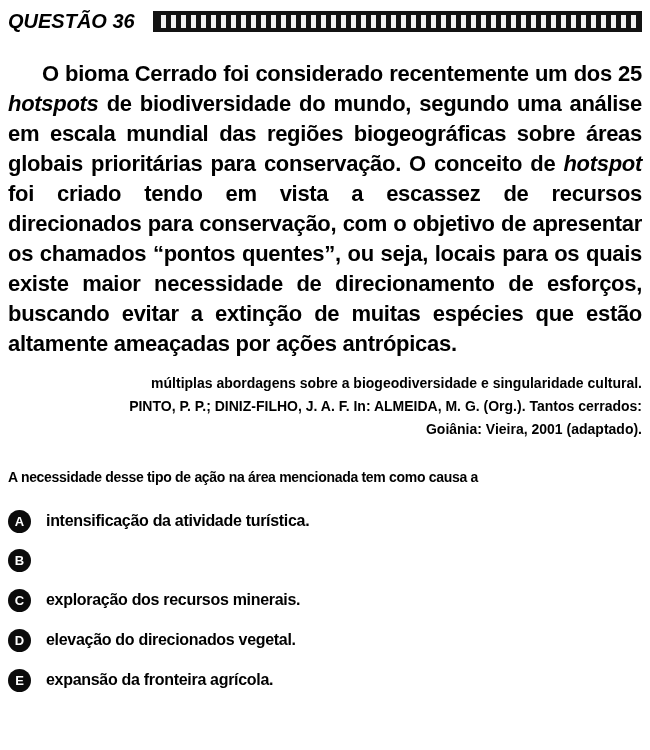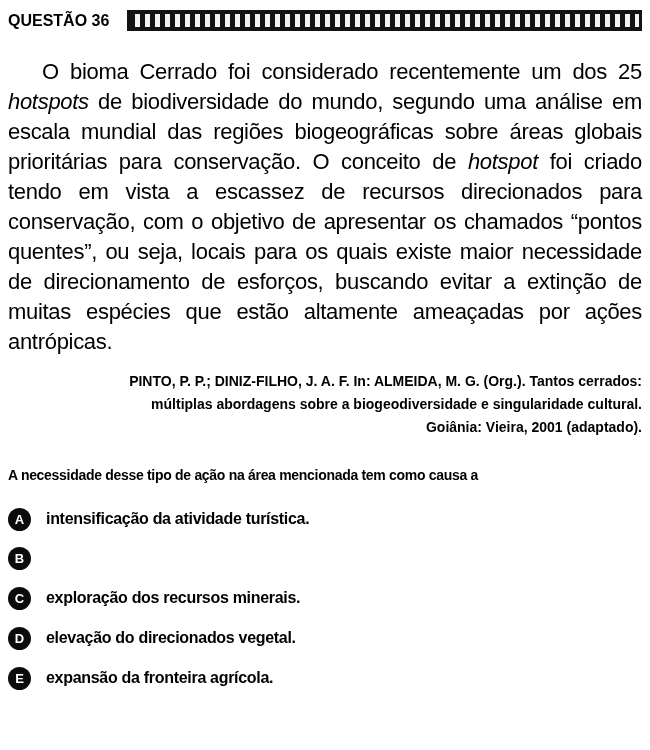--- a/index.html
+++ b/index.html
@@ -13,45 +13,46 @@
     overflow: hidden;
   }
 
   
   .question-header {
     display: flex;
     align-items: center;
     margin-bottom: 26px;
   }
   .question-title {
-    font-size: 16px;
+    font-size: 20px;
     font-weight: bold;
     letter-spacing: 0px;
     white-space: nowrap;
+    font-style: italic;
   }
   .header-bar {
     flex: 1;
     height: 21px;
     margin-left: 18px;
     margin-right: 0px;
     border-top: 4px solid #131313;
     border-bottom: 4px solid #131313;
     border-left: 3px solid #131313;
     border-right: 3px solid #131313;
     background: repeating-linear-gradient(
       90deg,
       #131313 0px, #131313 5px,
       #f2f2f2 5px, #f2f2f2 10px
     );
   }
 
   
   .passage {
     font-size: 22px;
-    font-weight: normal;
+    font-weight: bold;
     line-height: 30px;
     text-align: justify;
     text-indent: 34px;
     margin: 0 0 13px 0;
     letter-spacing: -0.3px;
   }
   .passage .italic { font-style: italic; }
 
   
   .citation {
@@ -106,22 +107,22 @@
 <body>
 
 <div class="question-header">
   <span class="question-title">QUESTÃO 36</span>
   <div class="header-bar"></div>
 </div>
 
 <p class="passage"><span>O bioma Cerrado foi considerado recentemente um dos 25 </span><span class="italic">hotspots</span><span> de biodiversidade do mundo, segundo uma análise em escala mundial das regiões biogeográficas sobre áreas globais prioritárias para conservação. O conceito de </span><span class="italic">hotspot</span><span> foi criado tendo em vista a escassez de recursos direcionados para conservação, com o objetivo de apresentar os chamados “pontos quentes”, ou seja, locais para os quais existe maior necessidade de direcionamento de esforços, buscando evitar a extinção de muitas espécies que estão altamente ameaçadas por ações antrópicas.</span></p>
 
 <div class="citation">
+    <div>múltiplas abordagens sobre a biogeodiversidade e singularidade cultural.</div>
     <div>PINTO, P. P.; DINIZ-FILHO, J. A. F. In: ALMEIDA, M. G. (Org.). Tantos cerrados:</div>
-    <div>múltiplas abordagens sobre a biogeodiversidade e singularidade cultural.</div>
     <div>Goiânia: Vieira, 2001 (adaptado).</div>
   </div>
 
 <p class="stem">A necessidade desse tipo de ação na área mencionada tem como causa a</p>
 
 <div class="options">
     <div class="option">
       <span class="badge">A</span>
       <span class="option-text">intensificação da atividade turística.</span>
     </div>

